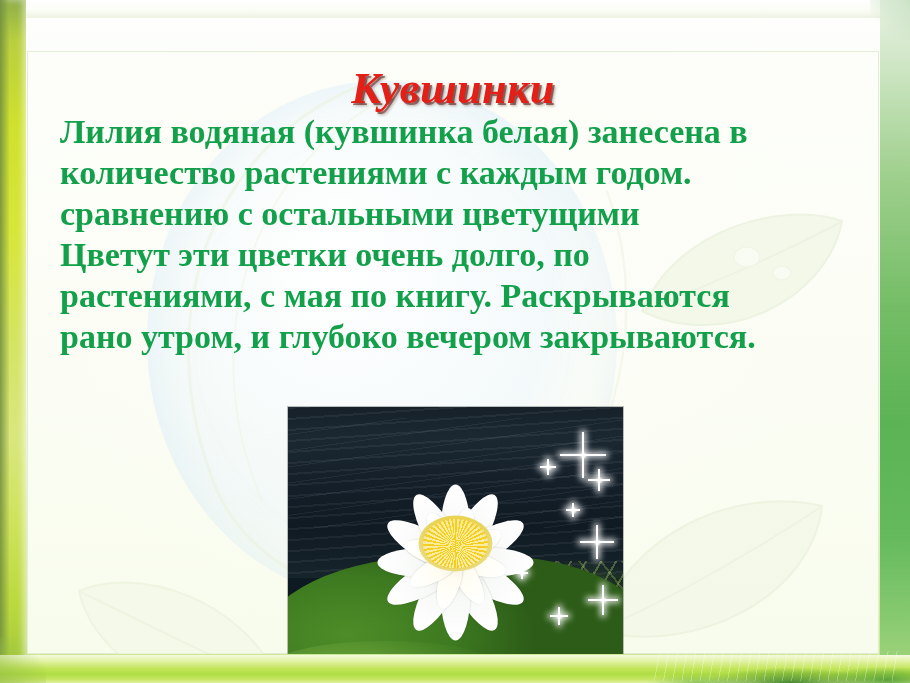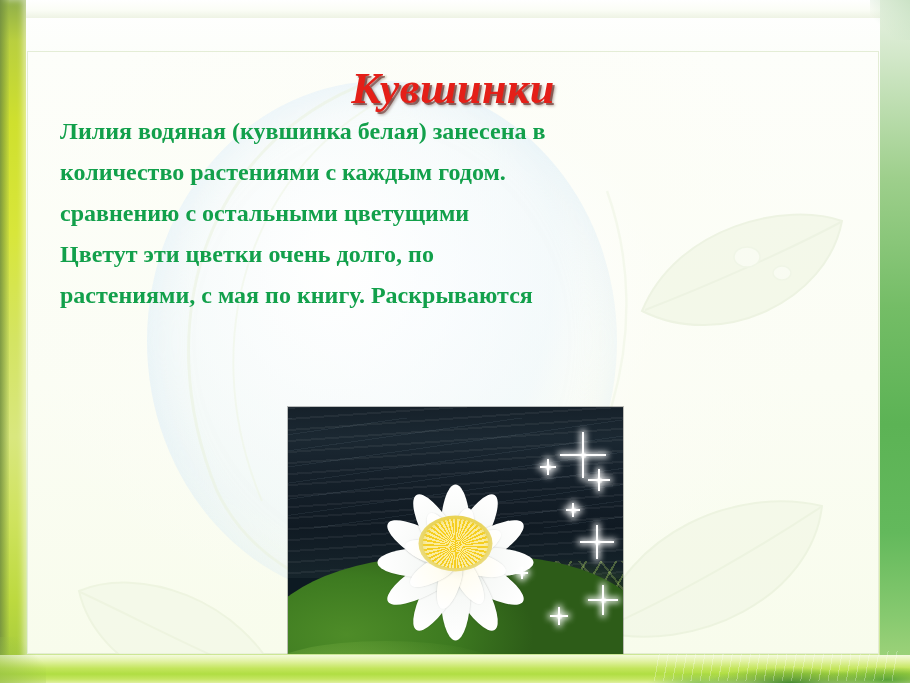--- a/index.html
+++ b/index.html
@@ -139,21 +139,21 @@
       3px 3px 3px rgba(60,20,10,0.35);
     white-space: nowrap;
   }
 
   
   .body-text {
     position: absolute;
     left: 33px;
     top: 60px;
     width: 790px;
-    font-size: 24px;
+    font-size: 34px;
     font-weight: bold;
     line-height: 41px;
     color: #12a04b;
     text-align: left;
   }
   .body-text .line {
     display: block;
     white-space: nowrap;
   }
 
@@ -332,20 +332,21 @@
     </div>
 
     <div class="title">Кувшинки</div>
 
     <div class="body-text">
       <span class="line">Лилия водяная (кувшинка белая) занесена в</span>
       <span class="line">количество растениями с каждым годом.</span>
       <span class="line">сравнению с остальными цветущими</span>
       <span class="line">Цветут эти цветки очень долго, по</span>
       <span class="line">растениями, с мая по книгу. Раскрываются</span>
+      <span class="line">рано утром, и глубоко вечером закрываются.</span>
     </div>
 
     <div class="photo">
       <div class="water-dark"></div>
       <div class="water-ripples"></div>
       <div class="water-ripples2"></div>
       <div class="green-water"></div>
       <div class="green-water-caustics"></div>
       <div class="pad">
         <div class="pad-shine"></div>

